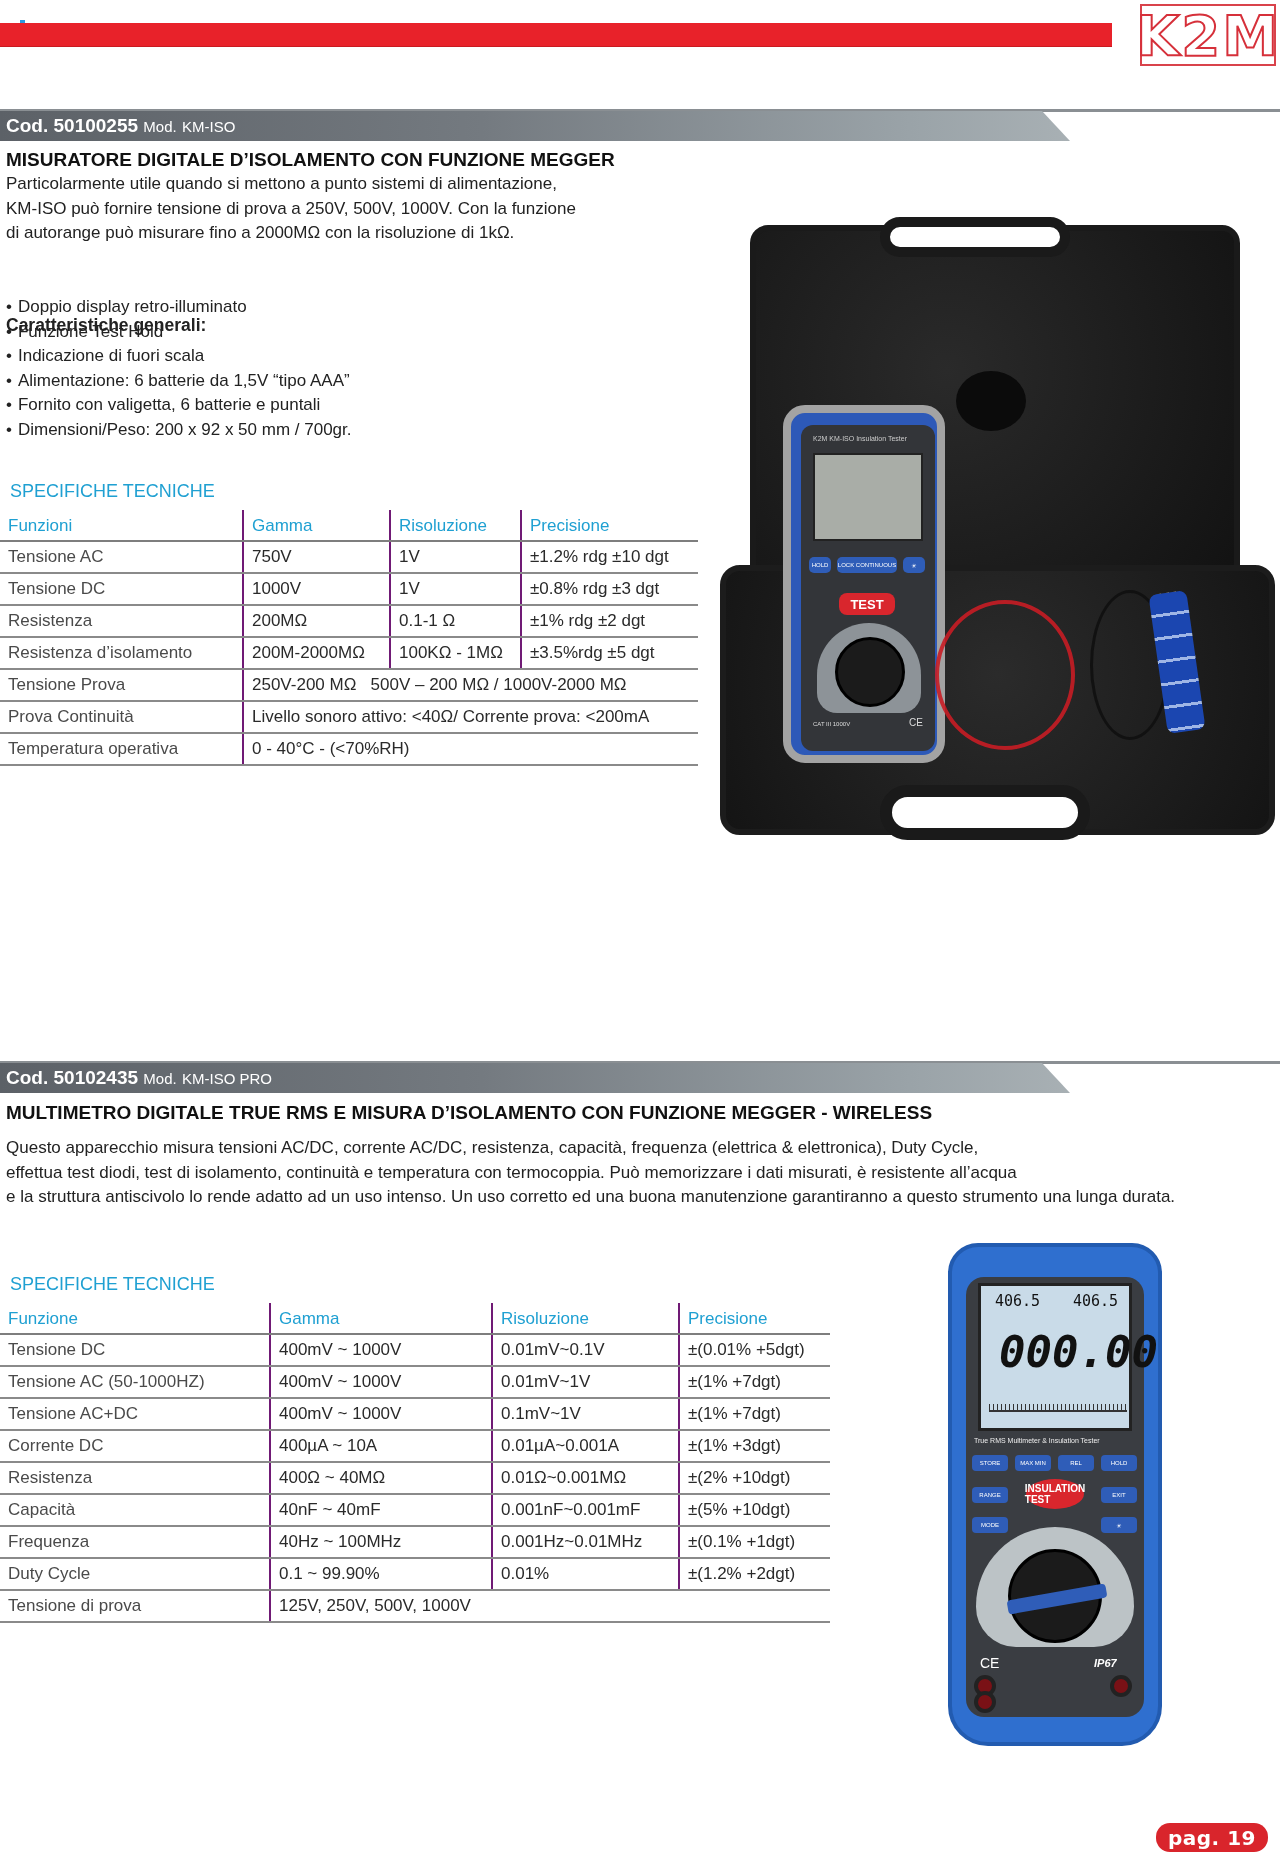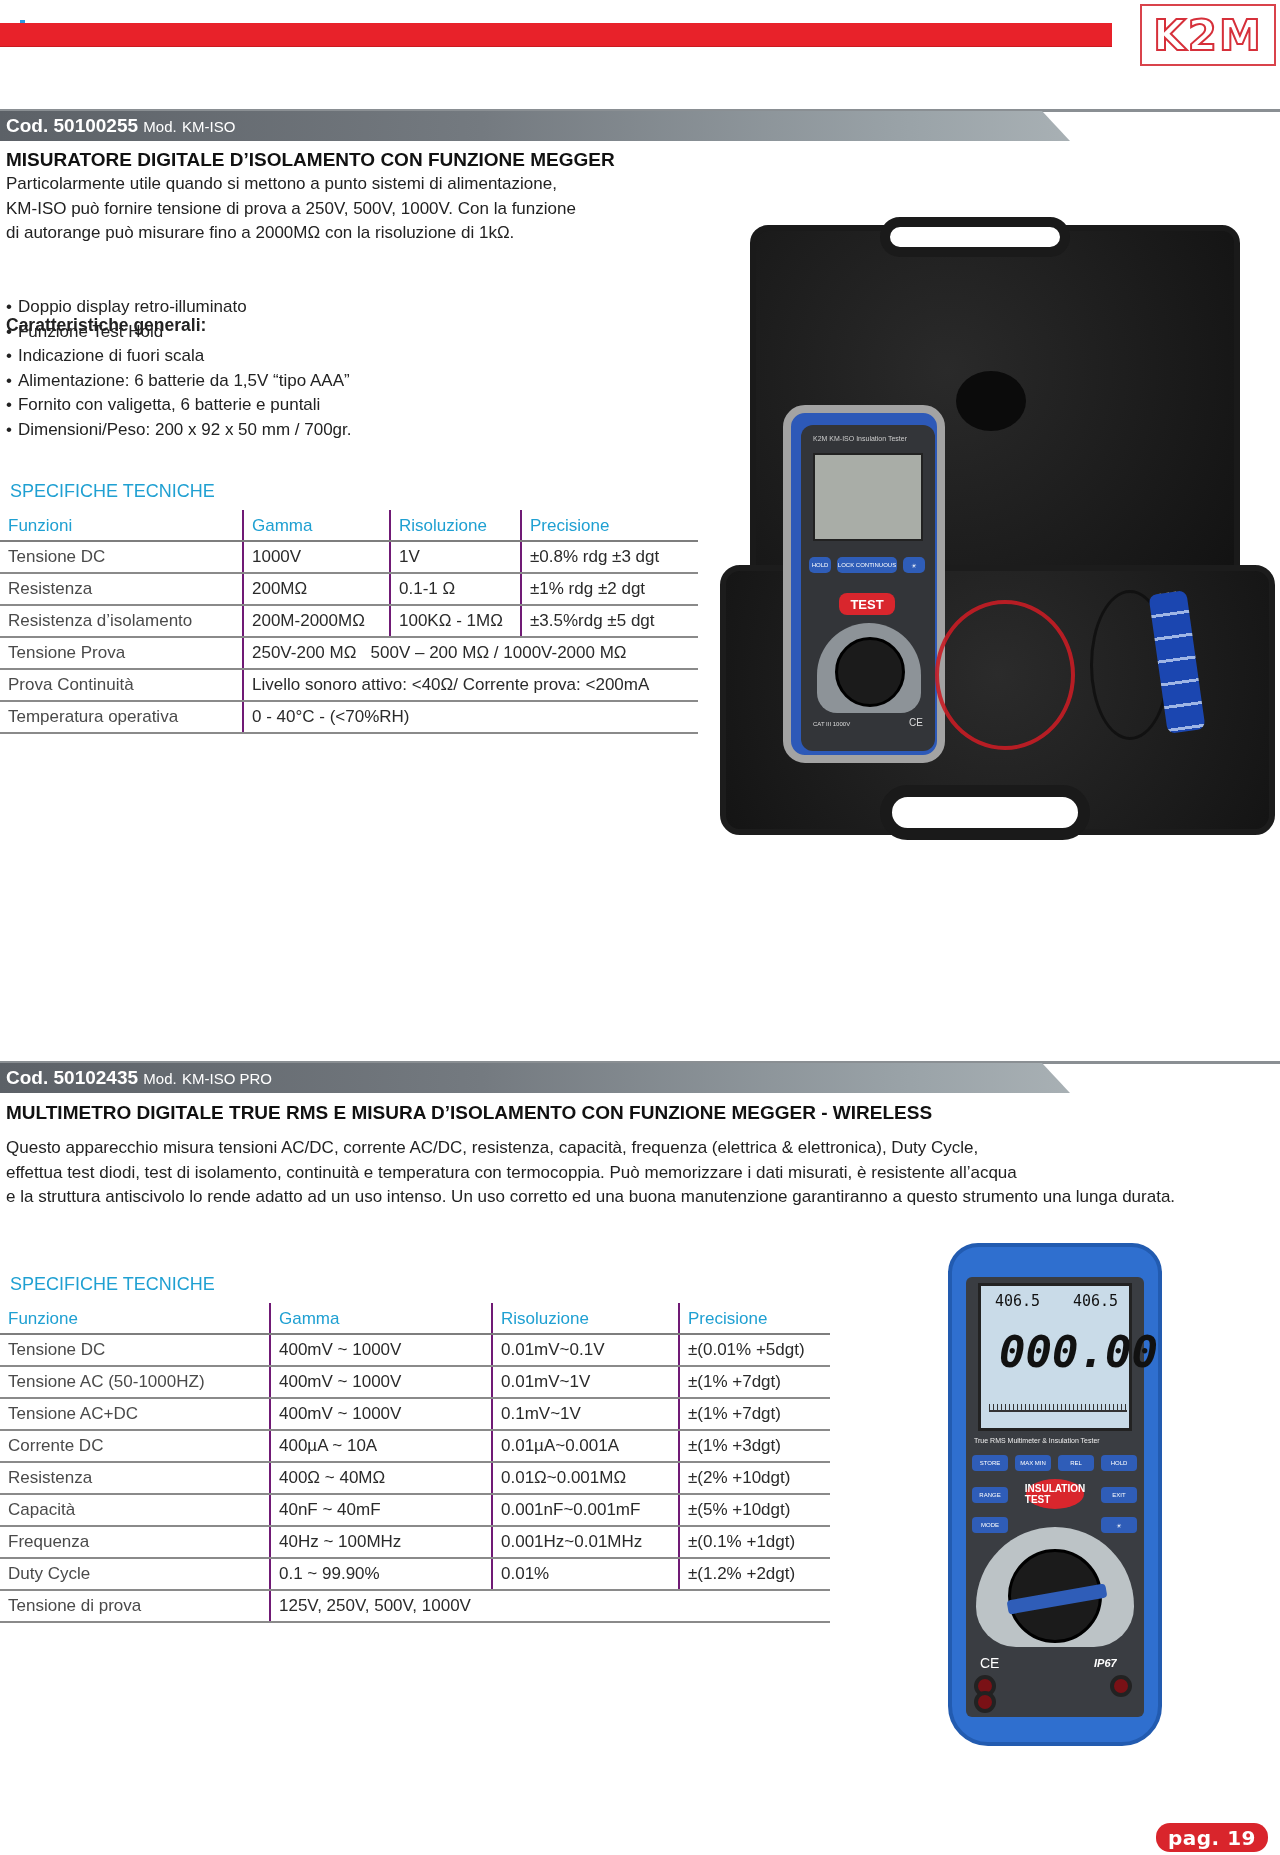--- a/index.html
+++ b/index.html
@@ -2,21 +2,21 @@
 <html><head>
 <meta charset="utf-8">
 <style>
   * { box-sizing: border-box; margin: 0; padding: 0; }
   html, body { width: 1280px; height: 1855px; background: #ffffff; overflow: hidden; }
   body { position: relative; font-family: "Liberation Sans", sans-serif; color: #1a1a1a; }
 
   .top-bar { position: absolute; left: 0; top: 23px; width: 1112px; height: 24px; background: #e8222a; border-bottom: 1px solid #c81a20; }
   .reg-mark { position: absolute; left: 20px; top: 20px; width: 5px; height: 6px; background: #2b9be0; border-bottom: 2px solid #111; }
   .logo { position: absolute; left: 1140px; top: 4px; width: 136px; height: 62px; border: 2px solid #d9434b; display: flex; align-items: center; justify-content: center; }
-  .logo-text { font-family: "DejaVu Sans", sans-serif; font-weight: bold; font-size: 42px; color: #fff; letter-spacing: 2px; -webkit-text-stroke: 2px #d6303a; }
+  .logo-text { font-family: "DejaVu Sans", sans-serif; font-weight: bold; font-size: 56px; color: #fff; letter-spacing: 2px; -webkit-text-stroke: 2px #d6303a; }
 
   .cod-band { position: absolute; left: 0; height: 30px; width: 1070px; background: linear-gradient(90deg, #5c6167 0%, #747a80 45%, #9aa3a8 85%, #a8b0b4 100%); clip-path: polygon(0 0, 1042px 0, 1070px 100%, 0 100%); }
   .cod-line { position: absolute; left: 0; width: 1280px; height: 3px; background: #8a8f93; }
   .cod-text { position: absolute; left: 6px; color: #fff; font-weight: bold; font-size: 19px; top: 4px; white-space: nowrap; }
   .cod-text .mod { font-weight: normal; font-size: 15px; }
 
   .title { position: absolute; left: 6px; font-weight: bold; font-size: 19px; color: #111; white-space: nowrap; }
   .desc { position: absolute; left: 6px; font-size: 17px; line-height: 24.5px; color: #222; white-space: nowrap; }
   .feat-head { position: absolute; left: 6px; top: 271px; font-weight: bold; font-size: 17.5px; color: #222; margin-top: 44px; }
   .feat-list { position: absolute; left: 6px; top: 295px; list-style: none; font-size: 17px; line-height: 24.5px; color: #222; }
@@ -42,21 +42,21 @@
   .meter1 .btn { position: absolute; top: 132px; height: 16px; background: #2f5db8; border-radius: 5px; font-size: 6px; color: #fff; display: flex; align-items: center; justify-content: center; }
   .meter1 .test { position: absolute; left: 38px; top: 168px; width: 56px; height: 22px; background: #d9262d; border-radius: 8px; color: #fff; font-weight: bold; font-size: 13px; display: flex; align-items: center; justify-content: center; }
   .meter1 .dial-ring { position: absolute; left: 16px; top: 198px; width: 104px; height: 90px; border-radius: 52px 52px 20px 20px; background: #8d9398; }
   .meter1 .dial { position: absolute; left: 34px; top: 212px; width: 70px; height: 70px; border-radius: 50%; background: #1b1b1b; border: 3px solid #000; }
   .meter1 .cat { position: absolute; left: 12px; top: 296px; font-size: 6px; color: #ddd; }
   .leads-red { position: absolute; left: 935px; top: 600px; width: 140px; height: 150px; border: 4px solid #c81d25; border-radius: 50%; opacity: 0.9; }
   .leads-black { position: absolute; left: 1090px; top: 590px; width: 80px; height: 150px; border: 3px solid #111; border-radius: 50%; }
   .batteries { position: absolute; left: 1158px; top: 592px; width: 38px; height: 140px; background: repeating-linear-gradient(180deg, #1b46b0 0 20px, #9fb6e6 20px 23px); border-radius: 8px; transform: rotate(-8deg); }
 
   .meter2 { position: absolute; left: 948px; top: 1243px; width: 214px; height: 503px; background: #2f6fcf; border-radius: 30px 30px 40px 40px; border: 4px solid #225bb0; }
-  .meter2 .face { position: absolute; left: 14px; top: 30px; width: 178px; height: 440px; background: #3a3d42; border-radius: 6px; }
+  .meter2 .face { position: absolute; left: 14px; top: 30px; width: 178px; height: 440px; background: #3a3d42; border-radius: 18px; }
   .meter2 .lcd { position: absolute; left: 12px; top: 6px; width: 154px; height: 148px; background: #c9dbe8; border: 3px solid #222; }
   .meter2 .sub { position: absolute; top: 6px; font-family: "DejaVu Sans Mono", monospace; font-size: 15px; color: #111; }
   .meter2 .main { position: absolute; left: 18px; top: 40px; font-family: "DejaVu Sans Mono", monospace; font-size: 44px; font-weight: bold; color: #111; font-style: italic; }
   .meter2 .bar { position: absolute; left: 8px; top: 118px; width: 138px; height: 8px; border-bottom: 2px solid #333; background: repeating-linear-gradient(90deg, #333 0 1px, transparent 1px 4px); }
   .meter2 .label { position: absolute; left: 8px; top: 160px; font-size: 7px; color: #eee; white-space: nowrap; }
   .meter2 .key { position: absolute; width: 36px; height: 16px; background: #2f5db8; border-radius: 4px; color: #fff; font-size: 6px; display: flex; align-items: center; justify-content: center; }
   .meter2 .itest { position: absolute; left: 60px; top: 202px; width: 58px; height: 30px; background: #d9262d; border-radius: 50%; color: #fff; font-weight: bold; font-size: 10px; display: flex; align-items: center; justify-content: center; }
   .meter2 .dial-ring { position: absolute; left: 10px; top: 250px; width: 158px; height: 120px; border-radius: 79px 79px 40px 40px; background: #bcc3c6; }
   .meter2 .dial { position: absolute; left: 42px; top: 272px; width: 94px; height: 94px; border-radius: 50%; background: #1b1b1b; border: 3px solid #000; }
   .meter2 .dial .ptr { position: absolute; left: -4px; top: 40px; width: 100px; height: 14px; background: #2f5db8; transform: rotate(-10deg); border-radius: 4px; }
@@ -113,20 +113,26 @@
     </colgroup>
   <thead>
     <tr>
       <th>Funzioni</th>
       <th>Gamma</th>
       <th>Risoluzione</th>
       <th>Precisione</th>
     </tr>
   </thead>
   <tbody>
+    <tr>
+      <td>Tensione AC</td>
+      <td>750V</td>
+      <td>1V</td>
+      <td>±1.2% rdg ±10 dgt</td>
+    </tr>
     <tr>
       <td>Tensione DC</td>
       <td>1000V</td>
       <td>1V</td>
       <td>±0.8% rdg ±3 dgt</td>
     </tr>
     <tr>
       <td>Resistenza</td>
       <td>200MΩ</td>
       <td>0.1-1 Ω</td>

